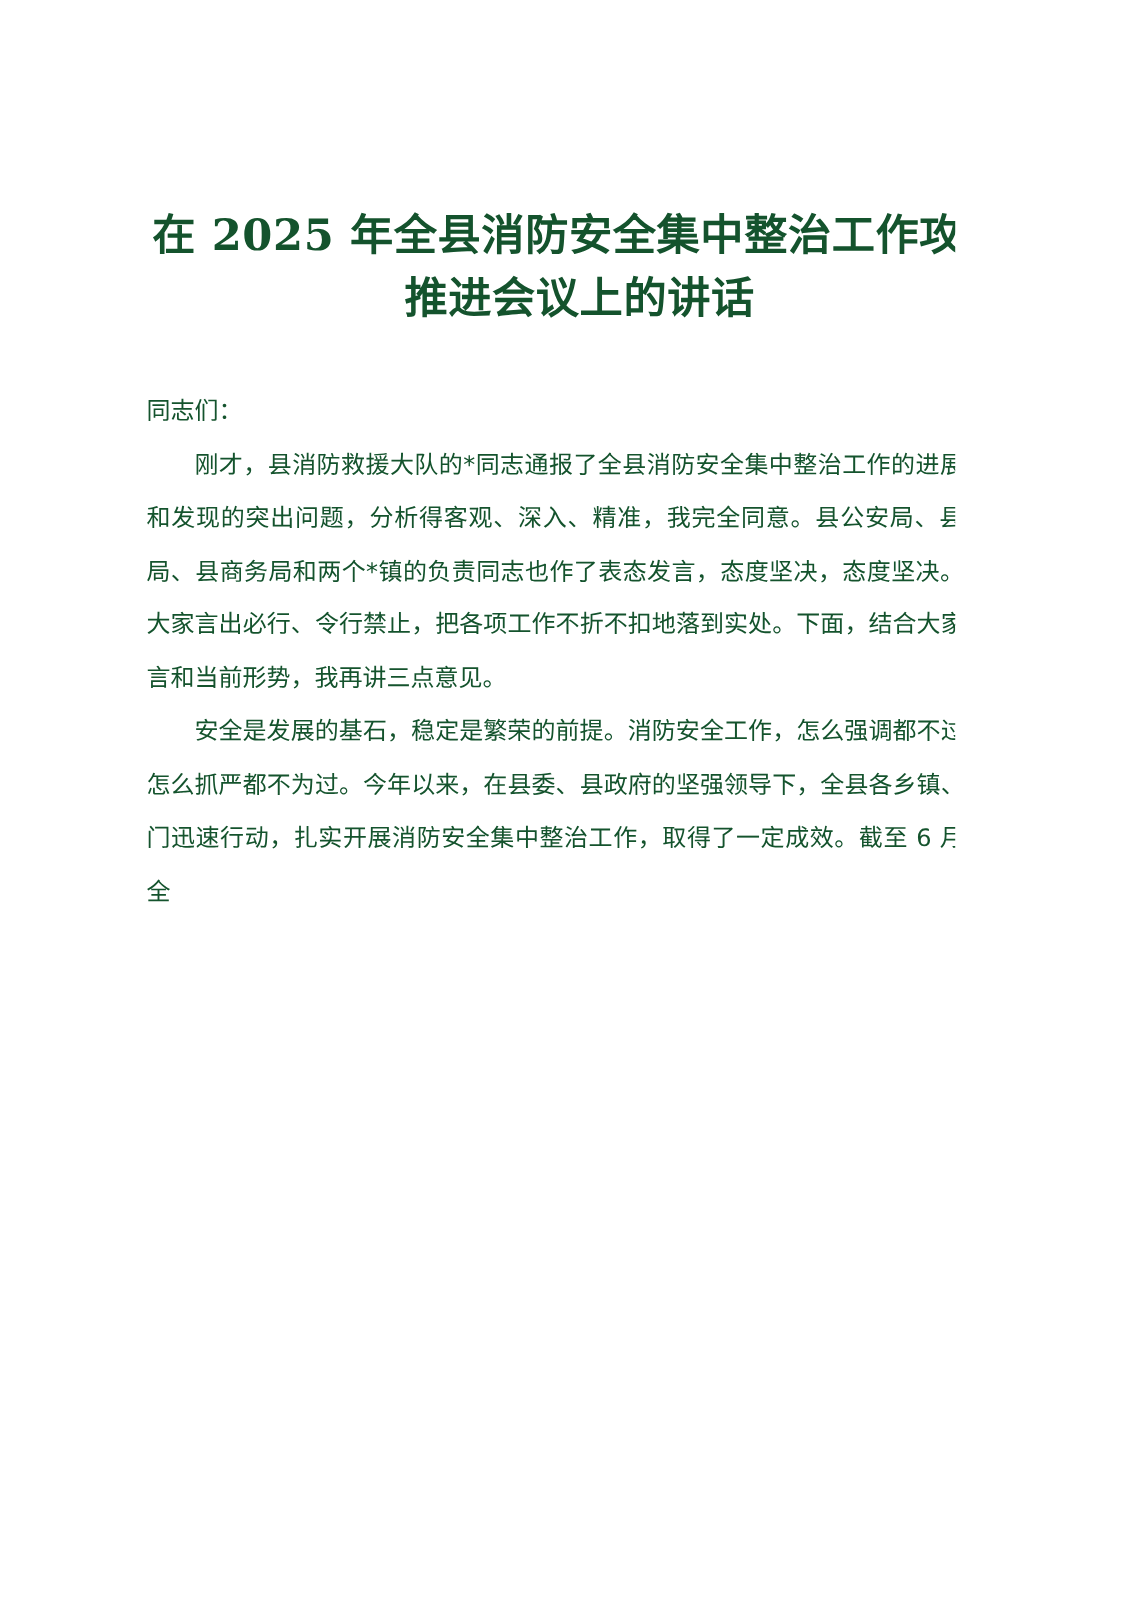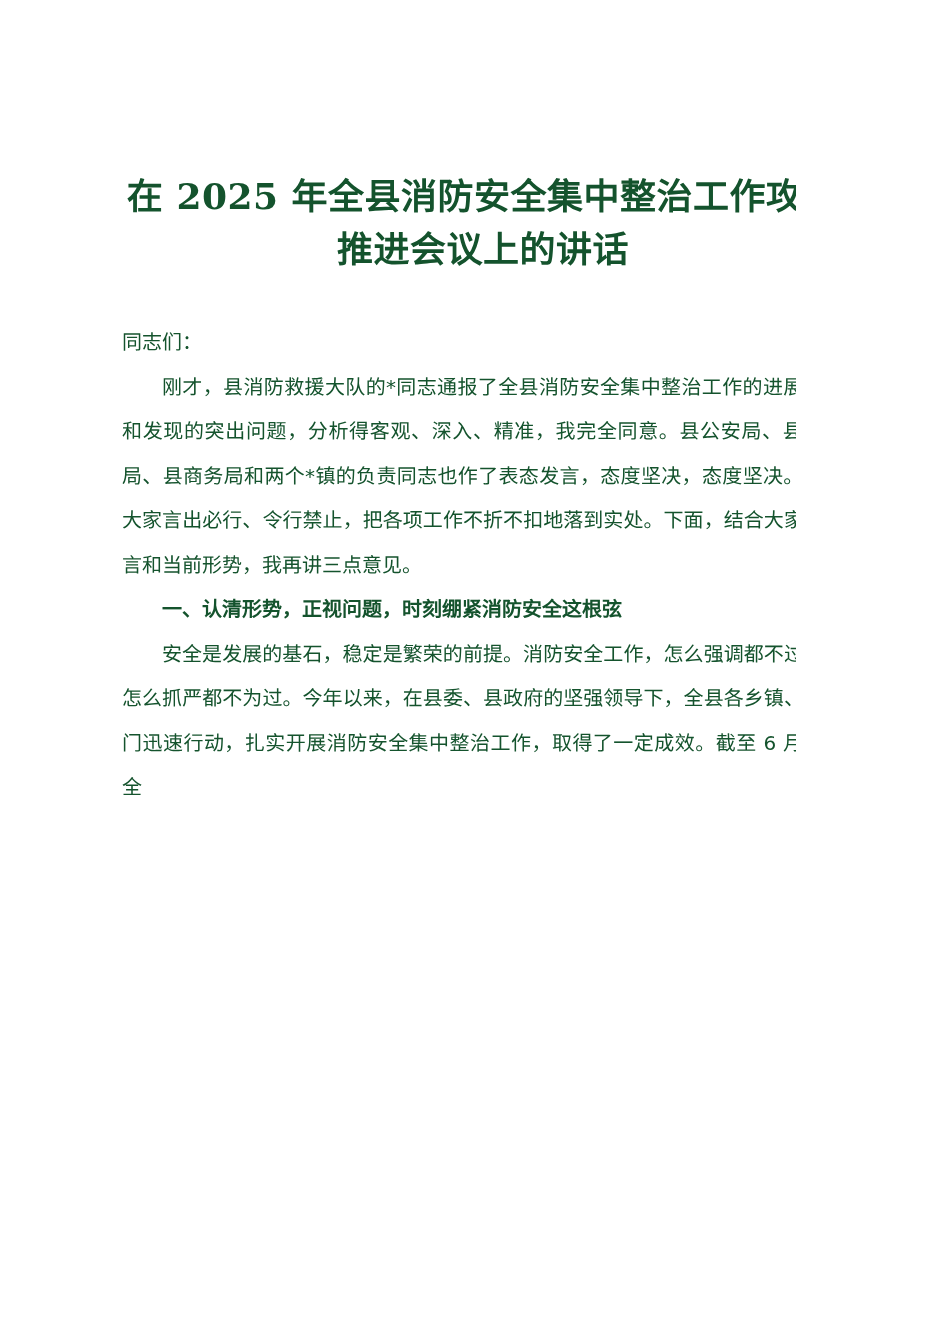--- a/index.html
+++ b/index.html
@@ -57,17 +57,16 @@
 
 <div class="page">
   <div class="content">
     <h1 class="doc-title">在 2025 年全县消防安全集中整治工作攻坚推进会议上的讲话</h1>
 
     <p class="para salutation">同志们：</p>
 
 
     <p class="para">刚才，县消防救援大队的*同志通报了全县消防安全集中整治工作的进展情况和发现的突出问题，分析得客观、深入、精准，我完全同意。县公安局、县住建局、县商务局和两个*镇的负责同志也作了表态发言，态度坚决，态度坚决。希望大家言出必行、令行禁止，把各项工作不折不扣地落到实处。下面，结合大家的发言和当前形势，我再讲三点意见。</p>
 
-    <p class="para section-heading">一、认清形势，正视问题，时刻绷紧消防安全这根弦</p>
 
     <p class="para truncated">安全是发展的基石，稳定是繁荣的前提。消防安全工作，怎么强调都不过分，怎么抓严都不为过。今年以来，在县委、县政府的坚强领导下，全县各乡镇、各部门迅速行动，扎实开展消防安全集中整治工作，取得了一定成效。截至 6 月底，全</p>
   </div>
 </div>
 
 </body></html>

